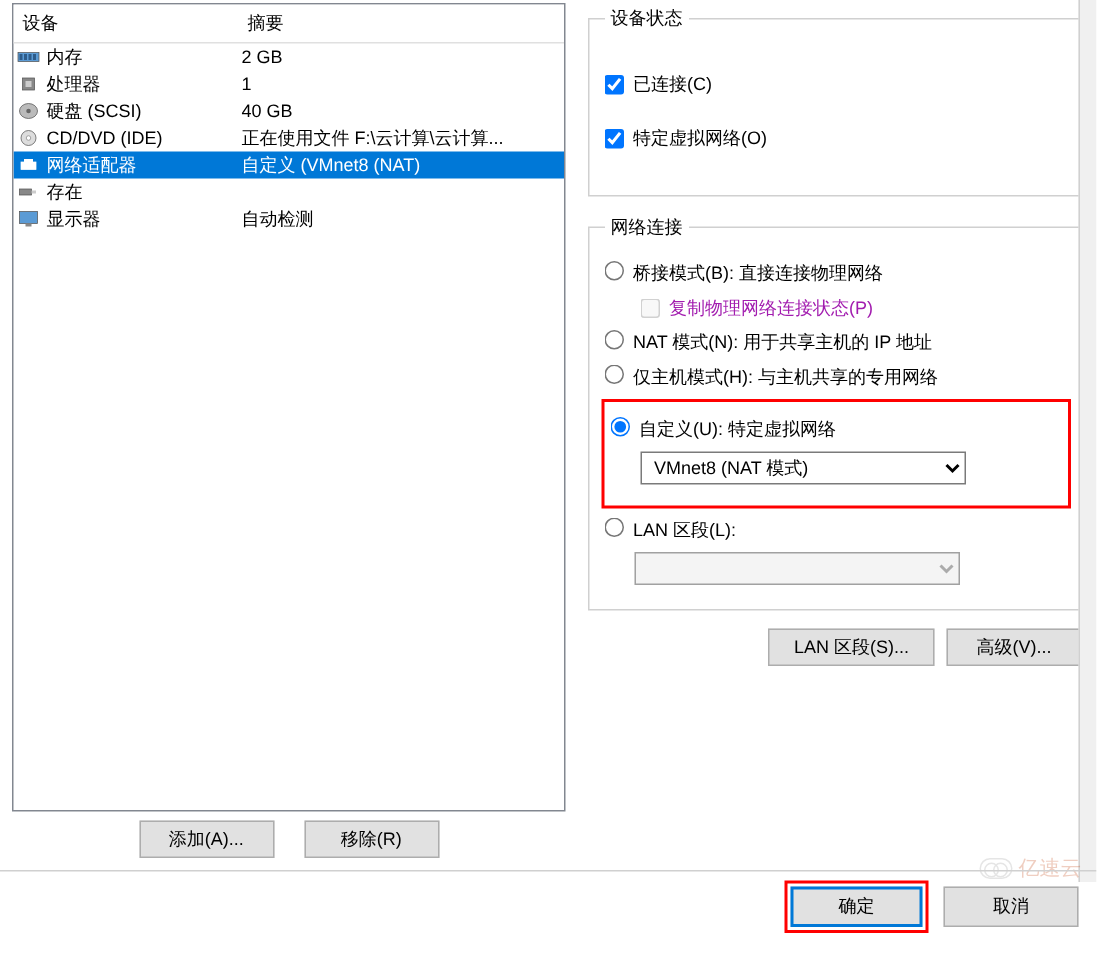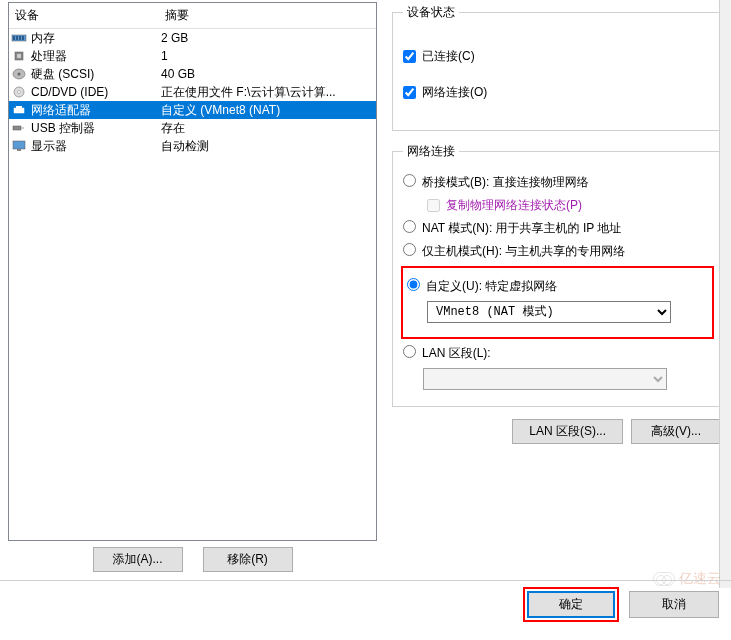--- a/index.html
+++ b/index.html
@@ -21,21 +21,21 @@
     .btn { background: #e1e1e1; border: 1px solid #adadad; padding: 3px 16px; font-size: 12px; font-family: inherit; cursor: pointer; min-width: 90px; text-align: center; }
     .right-panel { flex: 1; padding-left: 15px; padding-top: 2px; }
     fieldset { border: 1px solid #d0d0d0; margin-bottom: 12px; padding: 8px 10px 10px 10px; }
     legend { padding: 0 4px; font-size: 12px; }
     .checkbox-row { display: flex; align-items: center; margin: 19px 0; }
     .checkbox-row input[type="checkbox"] { margin-right: 6px; }
     .radio-row { display: flex; align-items: flex-start; margin: 6px 0; }
     .radio-row input[type="radio"] { margin-right: 6px; }
     .sub-row { margin-left: 20px; margin-top: 4px; margin-bottom: 6px; }
     .sub-row.checkbox-row { margin-left: 24px; }
-    select.dropdown { width: 244px; padding: 2px 4px; font-family: Liberation Mono, monospace; font-size: 12px; background: #fff; border: 1px solid #7a7a7a; }
+    select.dropdown { width: 217px; padding: 2px 4px; font-family: Liberation Sans, sans-serif; font-size: 12px; background: #fff; border: 1px solid #7a7a7a; }
     select.dropdown:disabled { background: #f0f0f0; color: #888; }
     .highlight-box { border: 2px solid #ff0000; padding: 4px 6px 8px 4px; margin: 2px -2px; }
     .right-buttons { display: flex; justify-content: flex-end; gap: 8px; margin-top: 8px; padding-right: 2px; }
     .bottom-bar { border-top: 1px solid #d0d0d0; padding: 10px 12px; display: flex; justify-content: flex-end; gap: 10px; position: absolute; bottom: 12px; left: 0; right: 0; height: 48px; align-items: center; }
     .btn-primary-wrap { border: 2px solid #ff0000; padding: 2px; display: inline-block; }
     .btn-primary { border: 2px solid #0078d7; background: #e1e1e1; padding: 3px 24px; font-size: 12px; font-family: inherit; cursor: pointer; min-width: 88px; }
     .btn-secondary { border: 1px solid #adadad; background: #e1e1e1; padding: 4px 32px; font-size: 12px; font-family: inherit; cursor: pointer; min-width: 70px; }
     .watermark { position: absolute; right: 10px; bottom: 52px; opacity: 0.25; font-size: 14px; color: #c2410c; display: flex; align-items: center; gap: 4px; }
     .wm-icon { width: 22px; height: 14px; border: 1px solid #999; border-radius: 7px; position: relative; }
     .wm-icon::before, .wm-icon::after { content: ''; position: absolute; border: 1px solid #999; border-radius: 50%; width: 8px; height: 8px; top: 2px; }
@@ -108,21 +108,20 @@
             <span class="device-name">网络适配器</span>
             <span class="device-summary">自定义 (VMnet8 (NAT)</span>
           </div>
           <div class="device-row">
             <span class="device-icon">
               <svg width="16" height="12" viewBox="0 0 16 12">
                 <rect x="2" y="4" width="8" height="4" fill="#888" stroke="#555" stroke-width="0.5"></rect>
                 <rect x="10" y="5" width="3" height="2" fill="#ccc"></rect>
               </svg>
             </span>
-            <span class="device-name">USB 控制器</span>
             <span class="device-summary">存在</span>
           </div>
           <div class="device-row">
             <span class="device-icon">
               <svg width="16" height="12" viewBox="0 0 16 12">
                 <rect x="2" y="1" width="12" height="8" fill="#5b9bd5" stroke="#555" stroke-width="0.5"></rect>
                 <rect x="6" y="9" width="4" height="2" fill="#888"></rect>
               </svg>
             </span>
             <span class="device-name">显示器</span>
@@ -138,21 +137,21 @@
 
   <div class="right-panel">
     <fieldset>
       <legend>设备状态</legend>
       <label class="checkbox-row">
         <input type="checkbox" checked="" style="">
         <span>已连接(C)</span>
       </label>
       <label class="checkbox-row">
         <input type="checkbox" checked="" style="">
-        <span>网络连接(O)</span>
+        <span>特定虚拟网络(O)</span>
       </label>
     </fieldset>
 
     <fieldset>
       <legend>网络连接</legend>
 
       <label class="radio-row">
         <input type="radio" name="netmode" style="">
         <span>桥接模式(B): 直接连接物理网络</span>
       </label>

